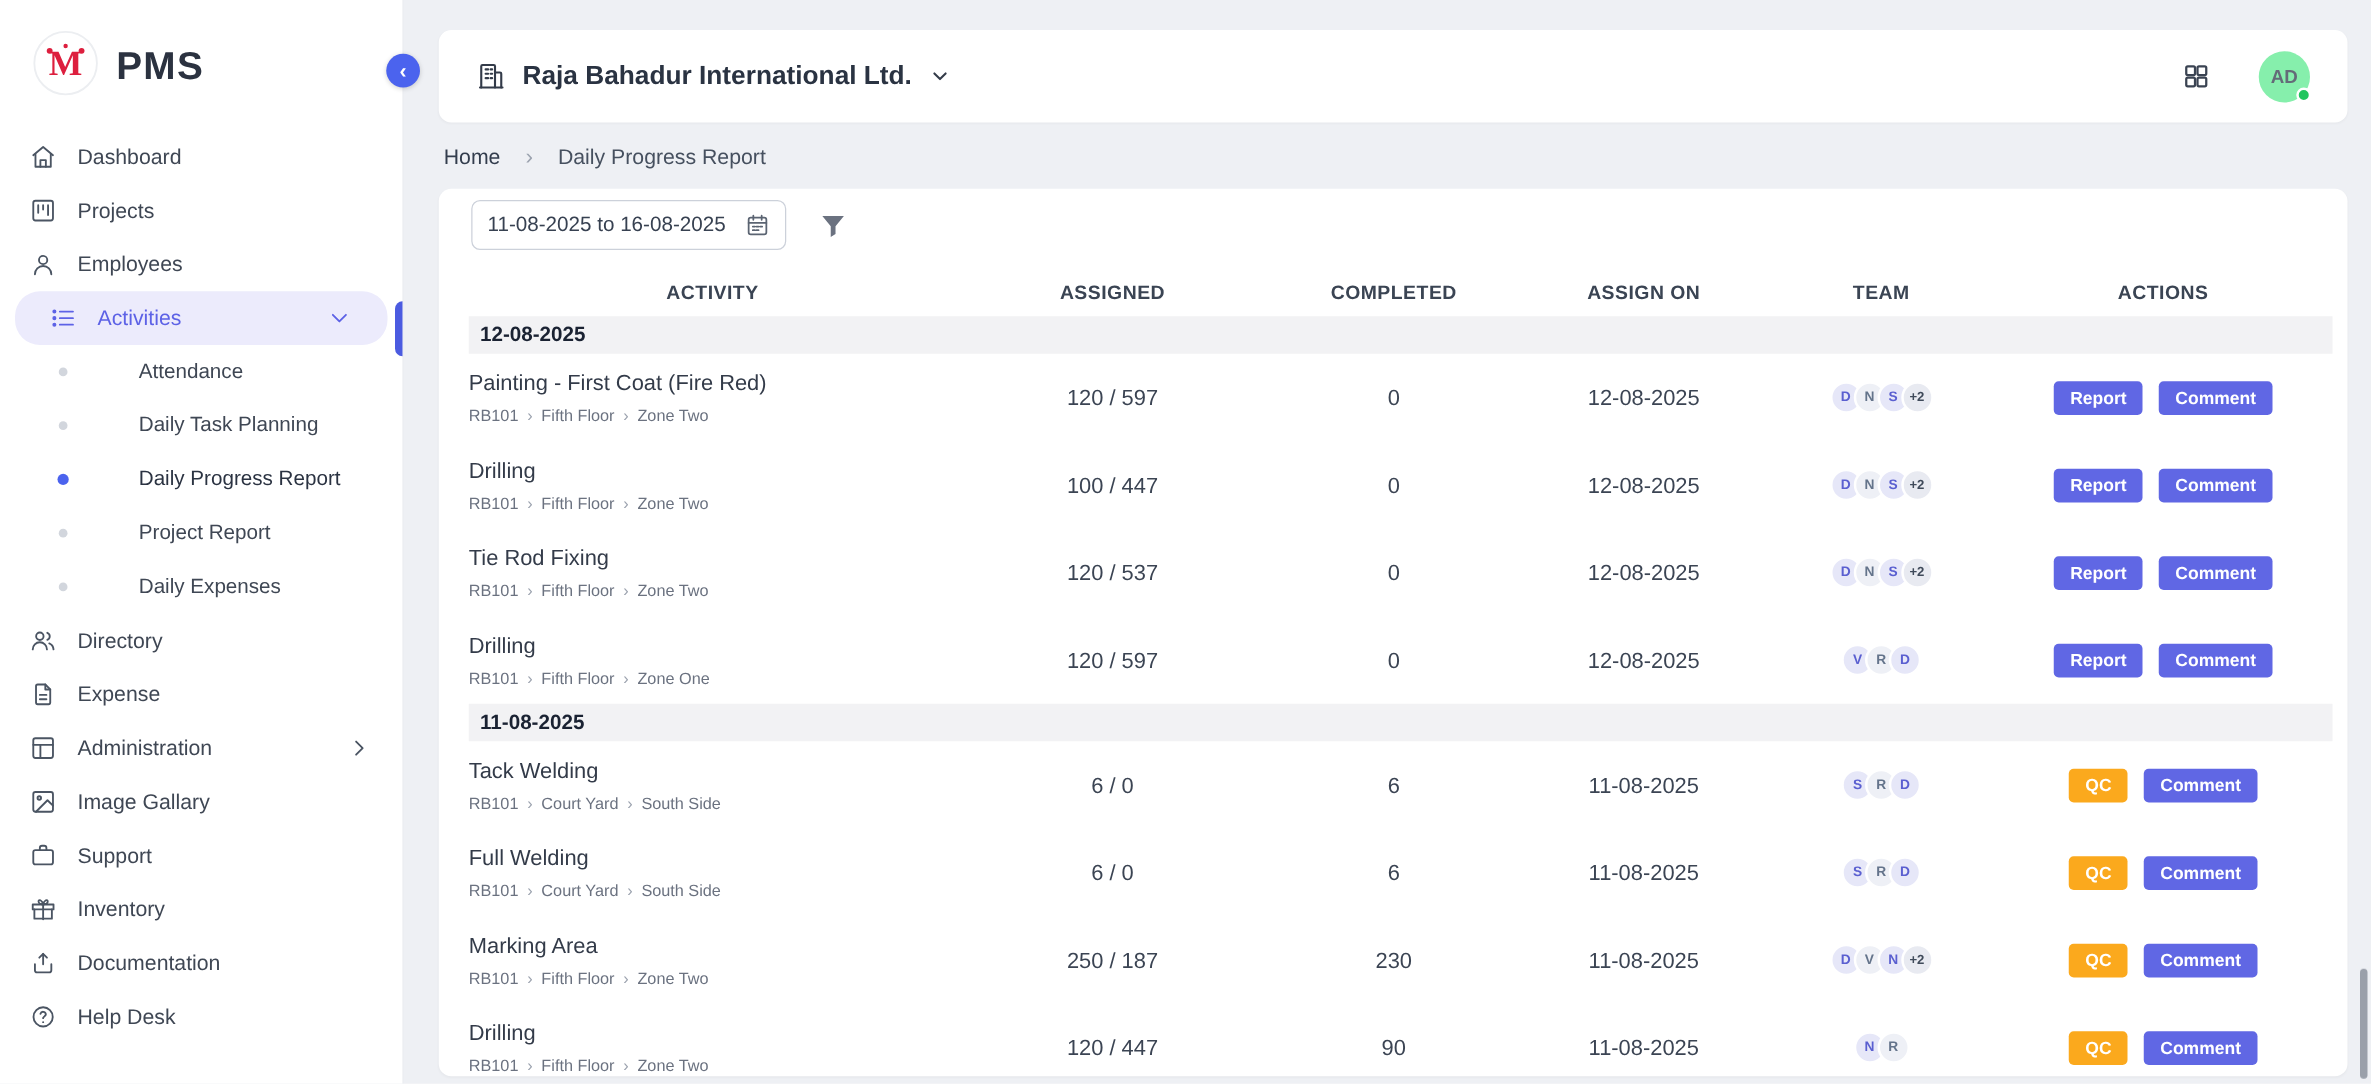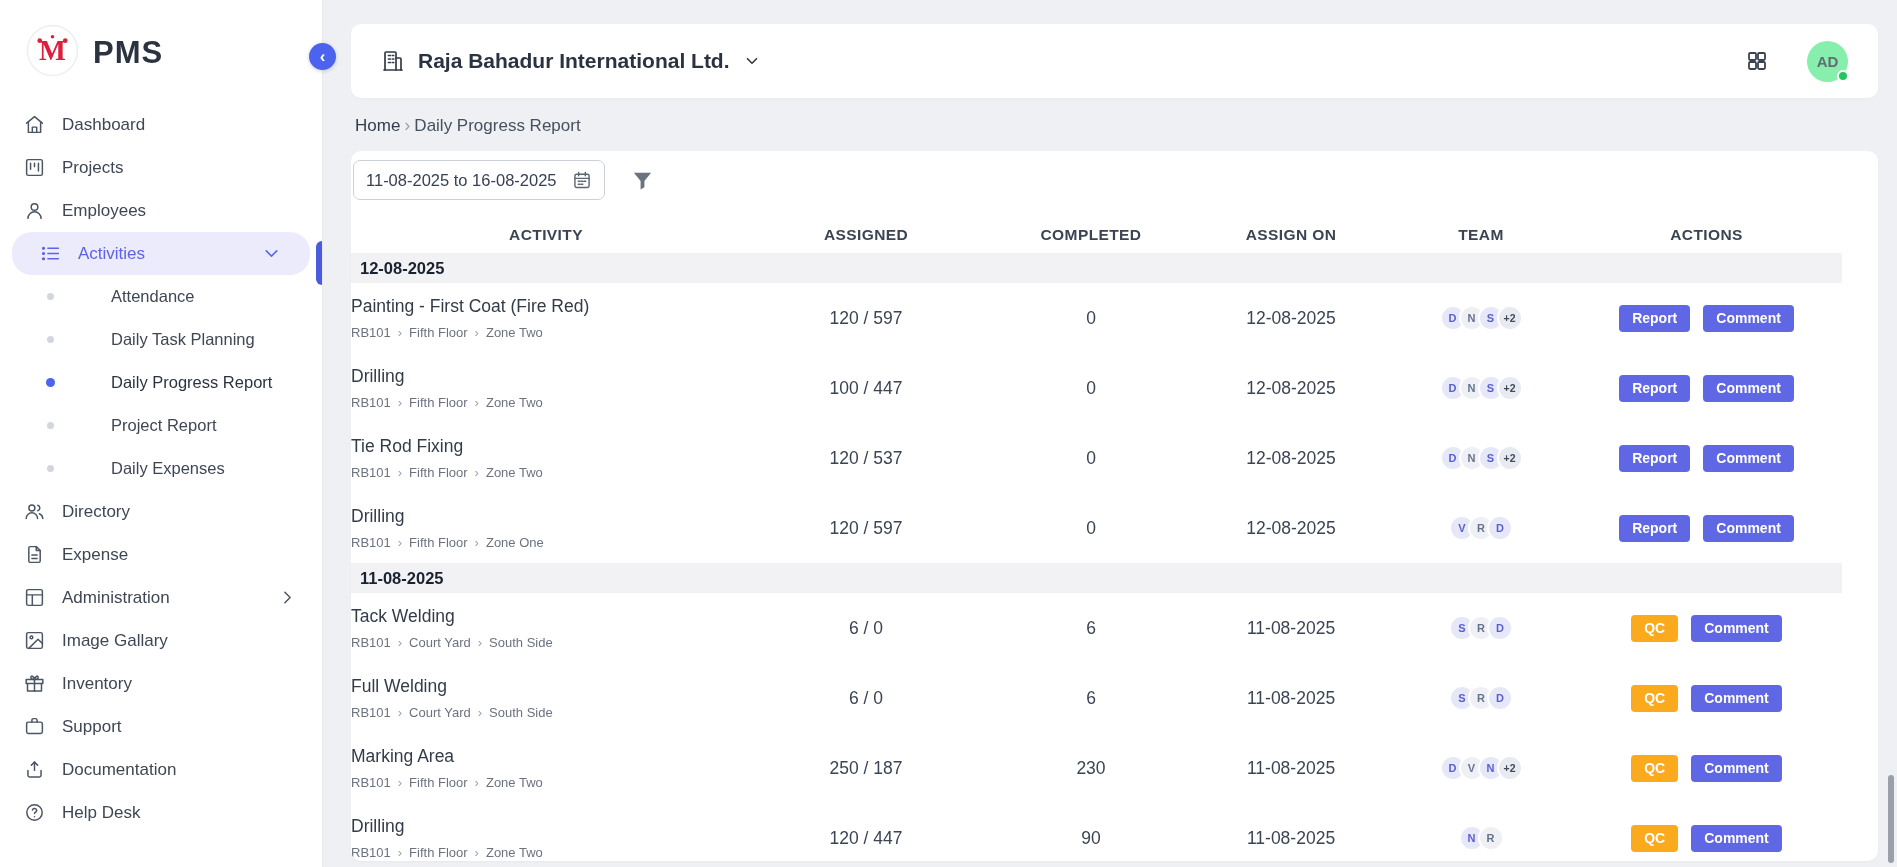--- a/index.html
+++ b/index.html
@@ -64,28 +64,28 @@
   .company-name { font-size: 21px; font-weight: 700; color: #2a3342; }
   .company .chev { width: 18px; height: 18px; color: #333b49; }
   .topbar-right { display: flex; align-items: center; gap: 38px; }
   .grid-btn { width: 24px; height: 24px; color: #3a4352; background: none; border: none; cursor: pointer; padding: 0; }
   .avatar { position: relative; width: 41px; height: 41px; border-radius: 50%; background: #86efac;
     display: flex; align-items: center; justify-content: center;
     font-size: 15px; font-weight: 700; color: #646b78; cursor: pointer; }
   .status-dot { position: absolute; right: -1px; bottom: 0; width: 12px; height: 12px;
     border-radius: 50%; background: #22c55e; border: 2px solid #fff; }
 
-  .breadcrumb { display: flex; align-items: center; gap: 4px; margin: 17px 0 0 4px; font-size: 17px; }
+  .breadcrumb { display: flex; align-items: center; gap: 20px; margin: 17px 0 0 4px; font-size: 17px; }
   .crumb-home { color: #333d4d; cursor: pointer; }
   .crumb-sep { color: #9ca3af; font-size: 18px; }
   .crumb-current { color: #46505f; }
 
   .content-card {
     margin-top: 15px; background: #fff; border-radius: 10px;
-    height: 710px; padding: 9px 0 0; overflow: hidden;
+    height: 710px; padding: 9px 24px 0; overflow: hidden;
     box-shadow: 0 1px 2px rgba(16,24,40,.03);
   }
   .filter-row { display: flex; align-items: center; gap: 26px; padding-left: 2px; }
   .date-input {
     width: 252px; height: 40px; border: 1px solid #ccd1da; border-radius: 7px;
     display: flex; align-items: center; justify-content: space-between;
     padding: 0 12px; font-size: 16.5px; color: #374151; cursor: pointer; background: #fff;
   }
   .date-input .icn { width: 20px; height: 20px; color: #5b6472; }
   .funnel-btn { width: 23px; height: 23px; color: #6b7280; background: none; border: none; cursor: pointer; padding: 0; }
@@ -256,36 +256,36 @@
               <rect x="3" y="3" width="18" height="18" rx="2"></rect>
               <circle cx="8.5" cy="8.5" r="1.6"></circle>
               <path d="M21 15.5l-5-5L5.5 21"></path>
             </svg>
           </span>
           <span class="nav-label">Image Gallary</span>
         </div>
         <div class="nav-item">
           <span class="icn ">
             <svg viewBox="0 0 24 24" fill="none" stroke="currentColor" stroke-width="1.7" stroke-linecap="round" stroke-linejoin="round">
+              <rect x="3" y="7" width="18" height="13" rx="2"></rect>
+              <path d="M9 7V5a2 2 0 0 1 2-2h2a2 2 0 0 1 2 2v2"></path>
+            </svg>
+          </span>
+          <span class="nav-label">Support</span>
+        </div>
+        <div class="nav-item">
+          <span class="icn ">
+            <svg viewBox="0 0 24 24" fill="none" stroke="currentColor" stroke-width="1.7" stroke-linecap="round" stroke-linejoin="round">
               <path d="M20 12v8.5H4V12"></path>
               <path d="M2.5 7.5h19V12h-19z"></path>
               <path d="M12 7.5V21"></path>
               <path d="M12 7.5c-1.6 0-4.2-.6-4.2-2.6C7.8 2.6 11 3 12 7.5c1-4.5 4.2-4.9 4.2-2.6 0 2-2.6 2.6-4.2 2.6z"></path>
             </svg>
           </span>
           <span class="nav-label">Inventory</span>
-        </div>
-        <div class="nav-item">
-          <span class="icn ">
-            <svg viewBox="0 0 24 24" fill="none" stroke="currentColor" stroke-width="1.7" stroke-linecap="round" stroke-linejoin="round">
-              <rect x="3" y="7" width="18" height="13" rx="2"></rect>
-              <path d="M9 7V5a2 2 0 0 1 2-2h2a2 2 0 0 1 2 2v2"></path>
-            </svg>
-          </span>
-          <span class="nav-label">Support</span>
         </div>
         <div class="nav-item">
           <span class="icn ">
             <svg viewBox="0 0 24 24" fill="none" stroke="currentColor" stroke-width="1.7" stroke-linecap="round" stroke-linejoin="round">
               <path d="M12 3.5v9.5"></path>
               <path d="M8.5 7 12 3.5 15.5 7"></path>
               <path d="M4.5 13v5.5a2 2 0 0 0 2 2h11a2 2 0 0 0 2-2V13"></path>
             </svg>
           </span>
           <span class="nav-label">Documentation</span>

